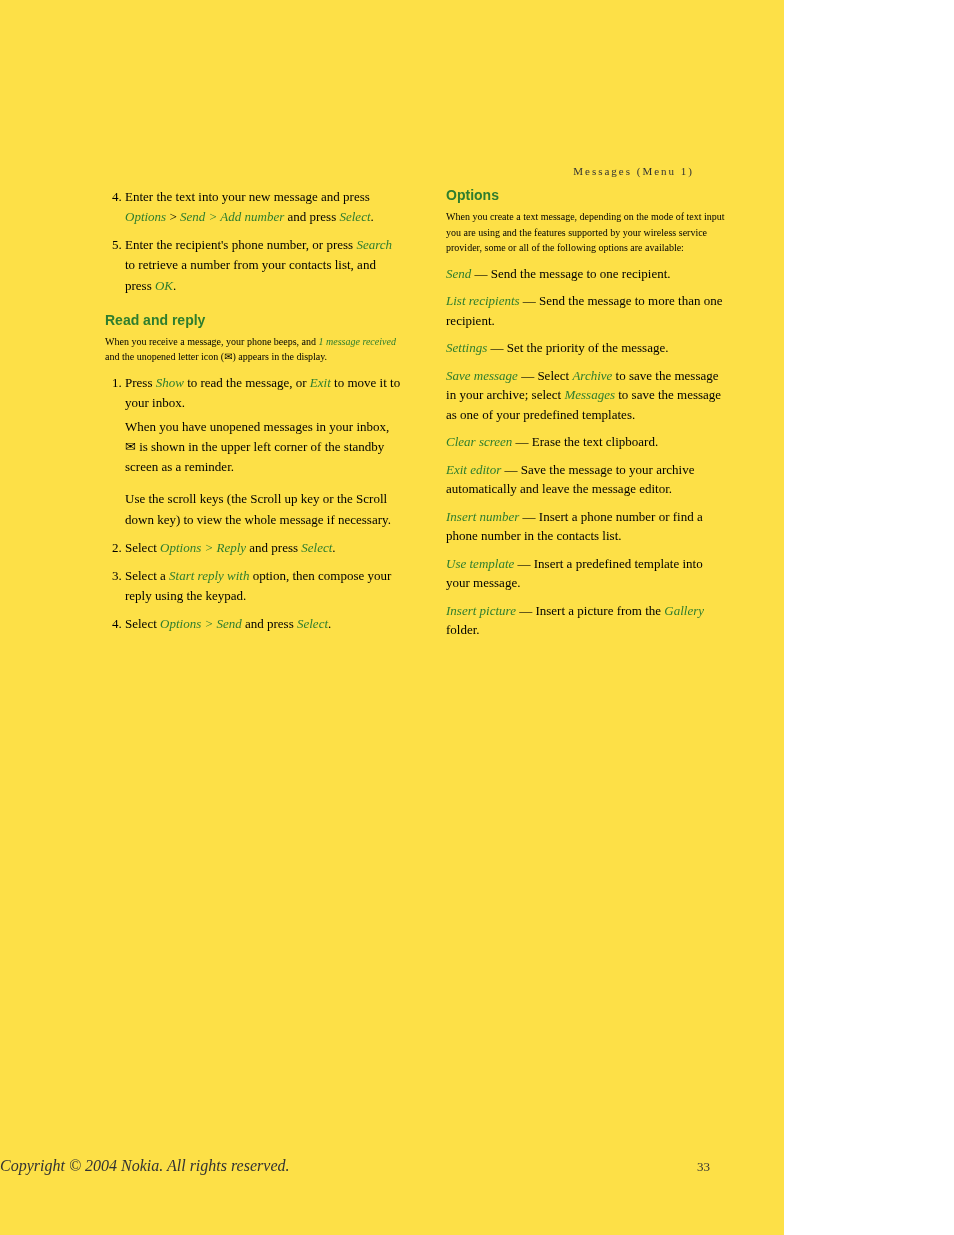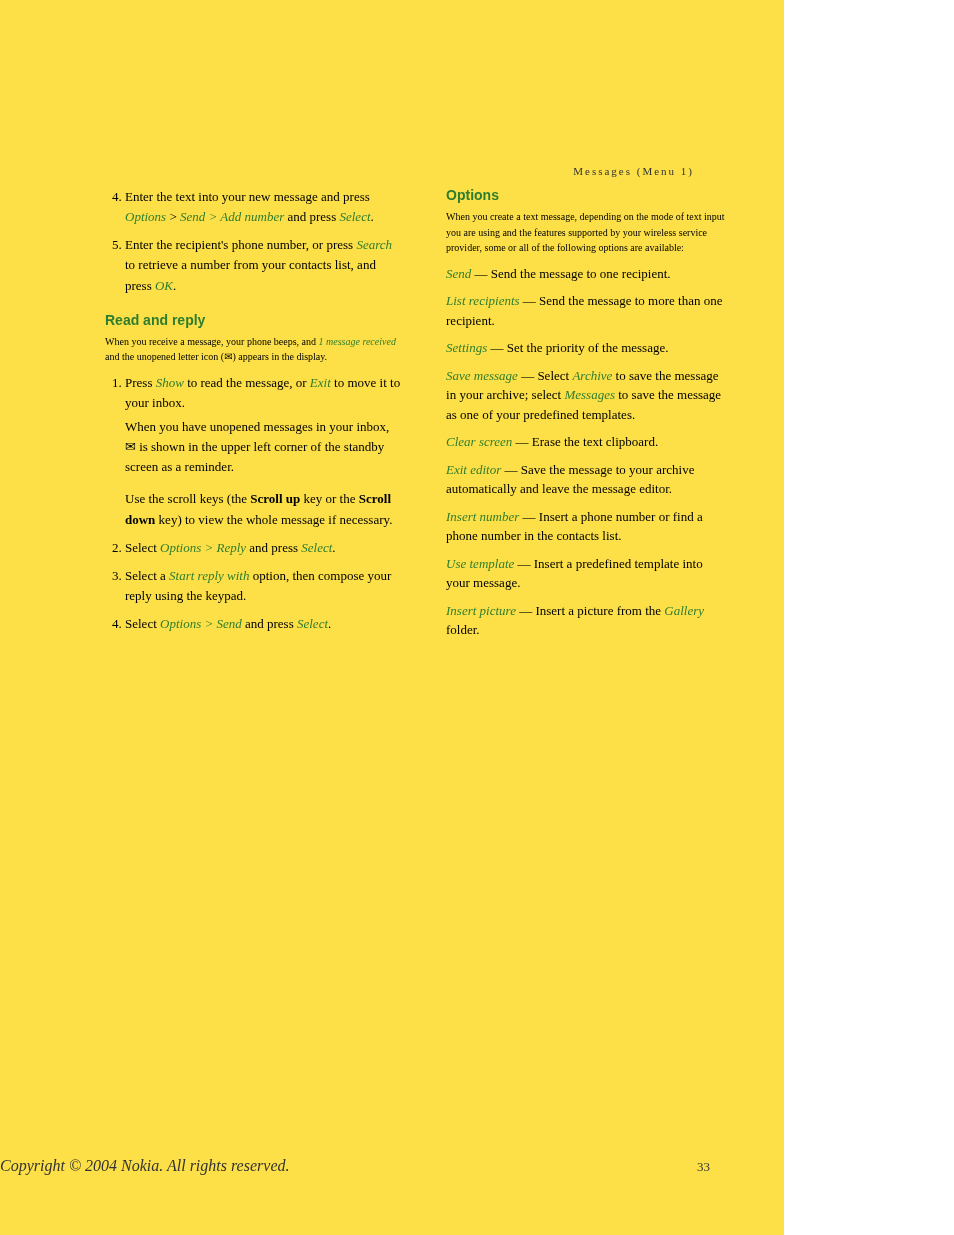--- a/index.html
+++ b/index.html
@@ -54,21 +54,21 @@
       font-size: 10px;
       line-height: 1.55;
       margin-bottom: 8px;
       color: #000;
     }
     .italic-green {
       color: #2e7d2e;
       font-style: italic;
     }
     .bold-text {
-      font-weight: bold;
+      font-weight: normal;
     }
     ol {
       margin-left: 20px;
       margin-bottom: 10px;
     }
     ol li {
       font-size: 13px;
       line-height: 1.55;
       margin-bottom: 8px;
       color: #000;

